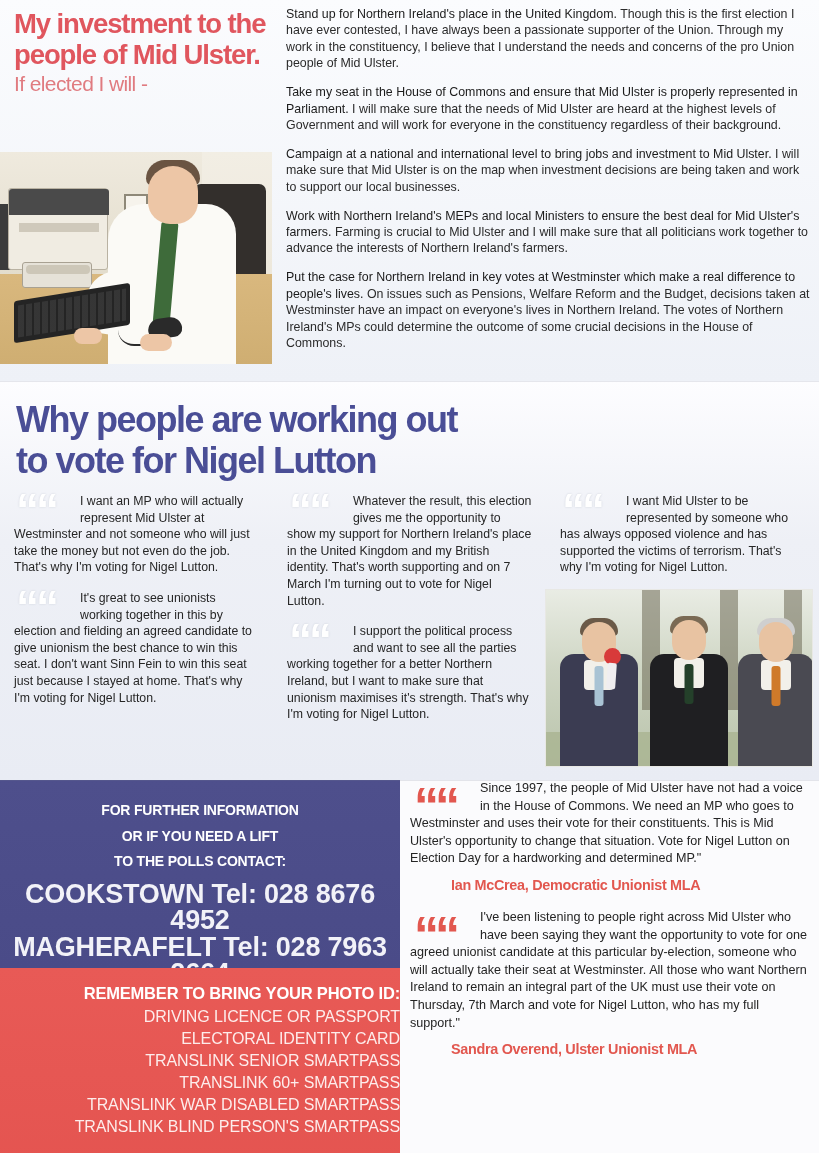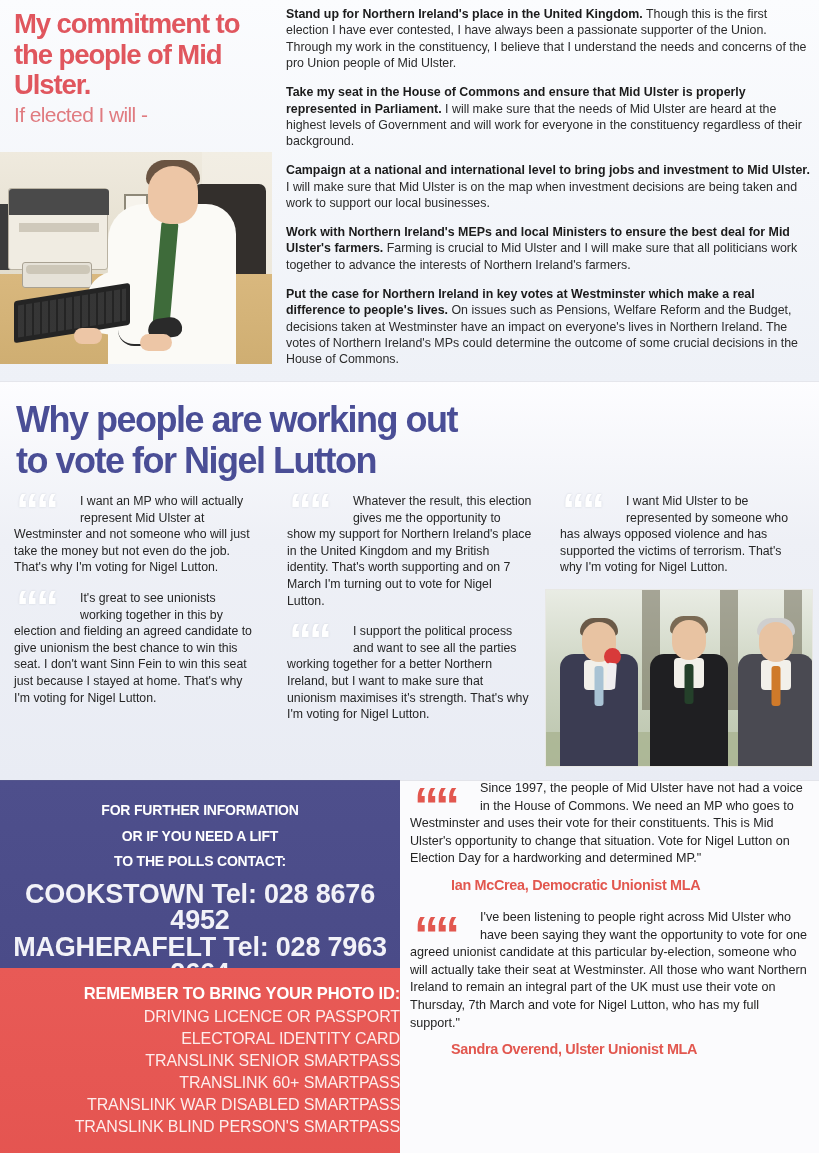--- a/index.html
+++ b/index.html
@@ -63,21 +63,21 @@
   .pd-hair { position:absolute; left:146px; top:8px; width:54px; height:26px; background:#6a5442; border-radius:26px 26px 10px 10px; }
   .pd-hand1 { position:absolute; left:74px; top:176px; width:28px; height:16px; background:#edc6a6; border-radius:9px; }
   .pd-hand2 { position:absolute; left:140px; top:182px; width:32px; height:17px; background:#edc6a6; border-radius:9px; }
 
   .commit-right { position: absolute; left: 286px; top: 6px; width: 524px; }
   .pledge { margin-bottom: 12.5px; }
   .pledge p {
     font-size: 12.4px; line-height: 16.4px; color: #2b2b2b;
     text-align: left;
   }
-  .pledge b { font-weight: 700; color: #1b1b1b; }
+  .pledge b { font-weight: 400; color: #1b1b1b; }
 
   
   .sec-why {
     position: absolute; left: 0; top: 381px; width: 819px; height: 399px;
     background: linear-gradient(180deg,#fdfdff 0%, #eef0f6 40%, #e9ecf4 100%);
   }
   .why-head {
     padding: 18px 0 0 16px;
     color: #4a4e96;
     font-size: 36px;
@@ -172,21 +172,21 @@
 </style>
 </head>
 <body>
 
 <div class="page">
 
   <div class="sec-commit">
 
     <div class="commit-left">
       <div class="commit-head">
-        <h1>My commitment to the people of Mid Ulster.</h1>
+        <h1>My investment to the people of Mid Ulster.</h1>
         <div class="commit-sub">If elected I will -</div>
       </div>
 
       <div class="photo-desk">
         <div class="pd-wall"></div>
         <div class="pd-wallR"></div>
         <div class="pd-printer2"></div>
         <div class="pd-printer">
           <div class="pd-printer-top"></div>
           <div class="pd-printer-slot"></div>

